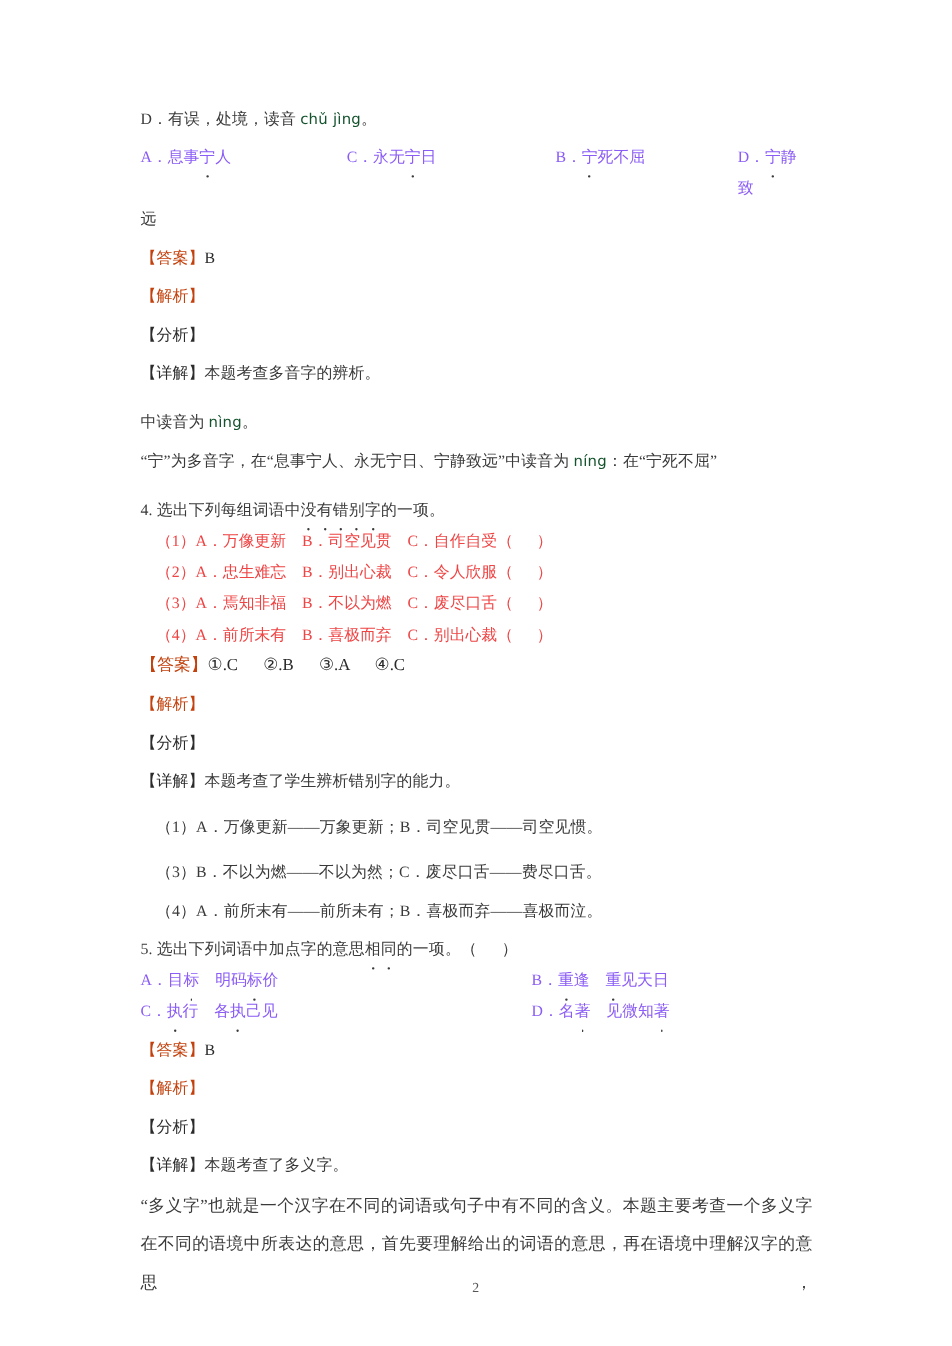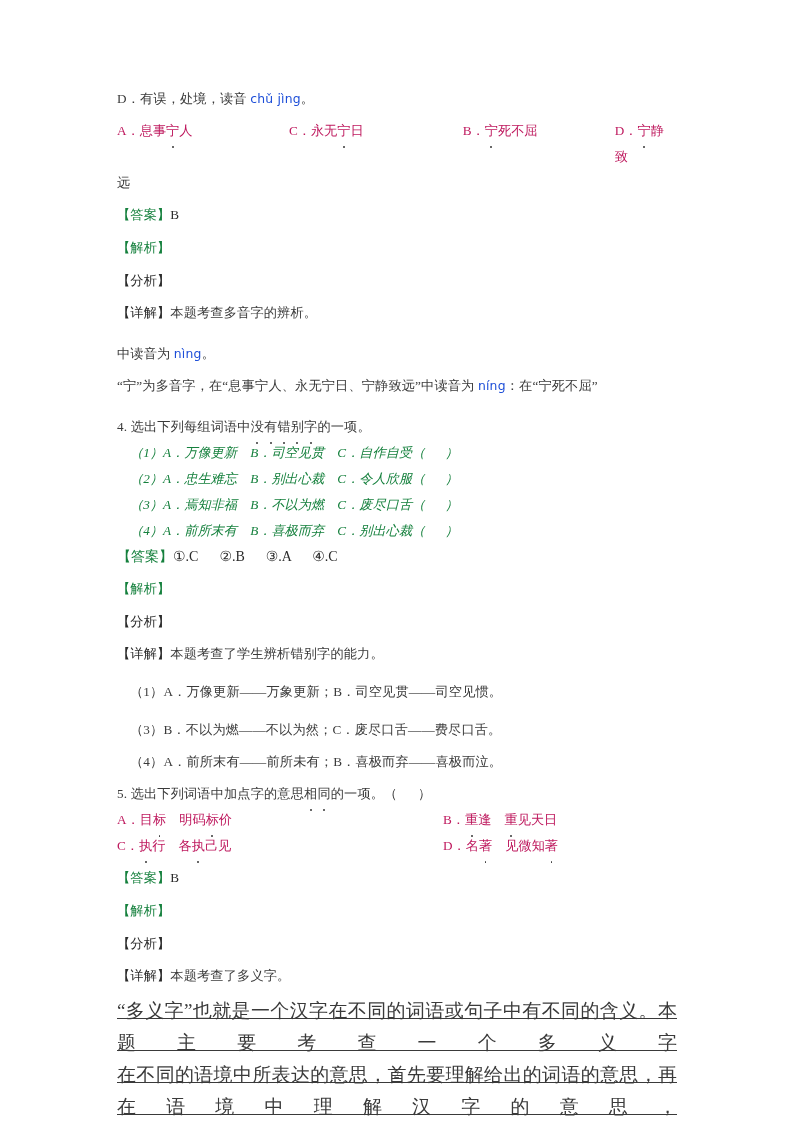--- a/index.html
+++ b/index.html
@@ -25,28 +25,28 @@
   .line {
     font-size: 13.2px;
     line-height: 26px;
     color: #3a3a3a;
     white-space: pre-wrap;
     letter-spacing: 0.15px;
   }
   .line.loose { line-height: 32px; }
   .indent { padding-left: 13px; }
   .tag-blue {
-    color: #15803d;
-    font-family: Liberation Mono, monospace;
+    color: #c2410c;
+    font-family: Liberation Serif, serif;
   }
   .tag-dark { color: #2b2b2b; }
   .py {
     font-family: "DejaVu Sans", "Liberation Sans", sans-serif;
     font-size: 12.4px;
-    color: #1d4ed8;
+    color: #14532d;
     letter-spacing: 0.2px;
   }
   .dot {
     position: relative;
     display: inline-block;
   }
   .dot::after {
     content: "";
     position: absolute;
     left: 50%;
@@ -55,46 +55,44 @@
     height: 1.9px;
     margin-left: -0.95px;
     border-radius: 50%;
     background: #3a3a3a;
   }
   .opts {
     display: flex;
     width: 100%;
     font-size: 13.2px;
     line-height: 26px;
-    color: #be185d;
+    color: #8b5cf6;
   }
   .opts.q3 > span:nth-child(1) { width: 172px; }
   .opts.q3 > span:nth-child(2) { width: 174px; }
   .opts.q3 > span:nth-child(3) { width: 152px; }
   .opts.q5 > span:nth-child(1) { width: 326px; }
   .row4 {
     font-size: 13.2px;
     line-height: 26px;
-    color: #15803d;
+    color: #ef4444;
     padding-left: 13px;
     white-space: pre;
-    font-style: italic;
   }
   .ansrow {
     font-size: 14px;
     line-height: 26px;
     white-space: pre;
   }
   .justify {
     text-align: justify;
     text-align-last: justify;
-    font-size: 19px;
+    font-size: 14px;
     line-height: 32px;
     color: #3a3a3a;
-    text-decoration: underline;
   }
   .spacer-sm { height: 6px; }
   .spacer-md { height: 12px; }
   .pagenum {
     position: absolute;
     left: 0;
     top: 1068px;
     width: 793px;
     text-align: center;
     font-size: 11.5px;

